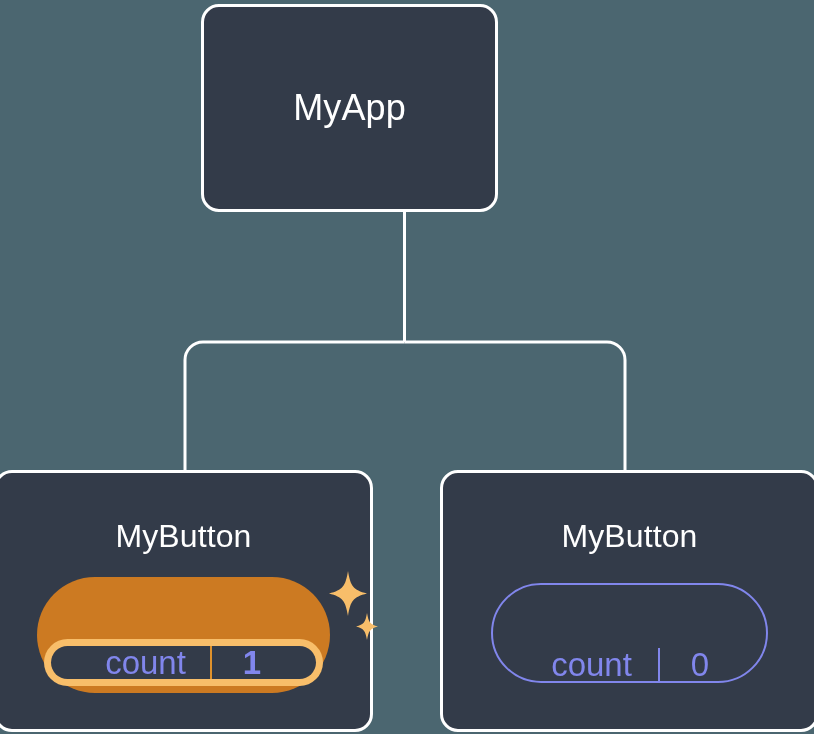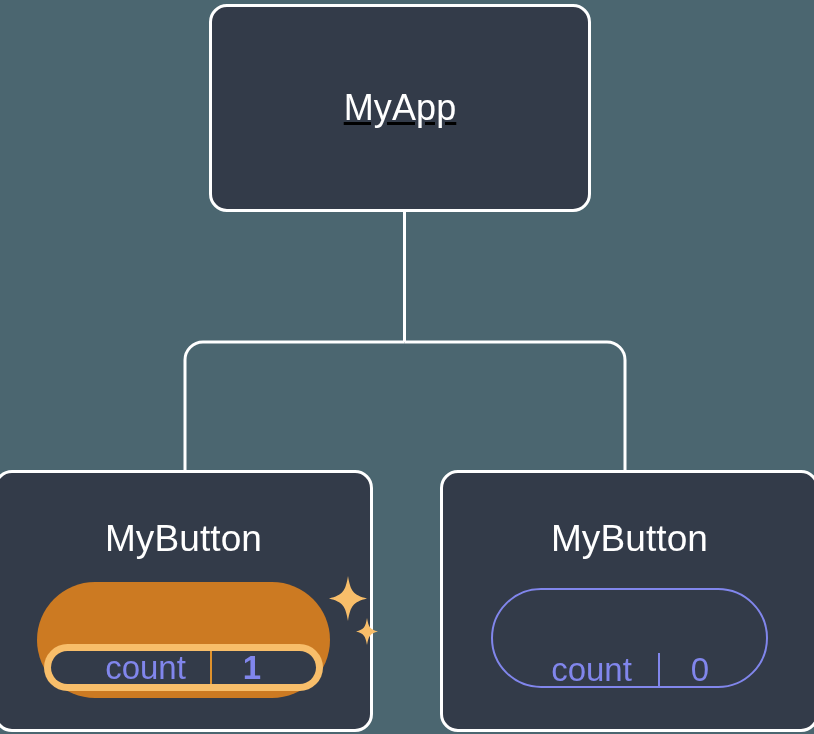--- a/index.html
+++ b/index.html
@@ -36,47 +36,46 @@
   .node-card {
     position: absolute;
     background: #333b49;
     border: 3px solid #ffffff;
     border-radius: 18px;
     box-sizing: border-box;
     z-index: 2;
   }
 
   .node-root {
-    left: 209px;
+    left: 201px;
     top: 4px;
-    width: 382px;
+    width: 297px;
     height: 208px;
     display: flex;
     align-items: center;
     justify-content: center;
-    text-decoration: underline;
   }
 
   .node-leaf-left {
     left: -6px;
     top: 470px;
     width: 379px;
     height: 262px;
   }
 
   .node-leaf-right {
     left: 440px;
     top: 470px;
     width: 379px;
     height: 262px;
   }
 
   .node-title {
     color: #ffffff;
-    font-size: 37px;
+    font-size: 32px;
     font-weight: 400;
     letter-spacing: 0.1px;
     white-space: nowrap;
     text-align: center;
   }
 
   .node-root .node-title {
     font-size: 36px;
   }
 

